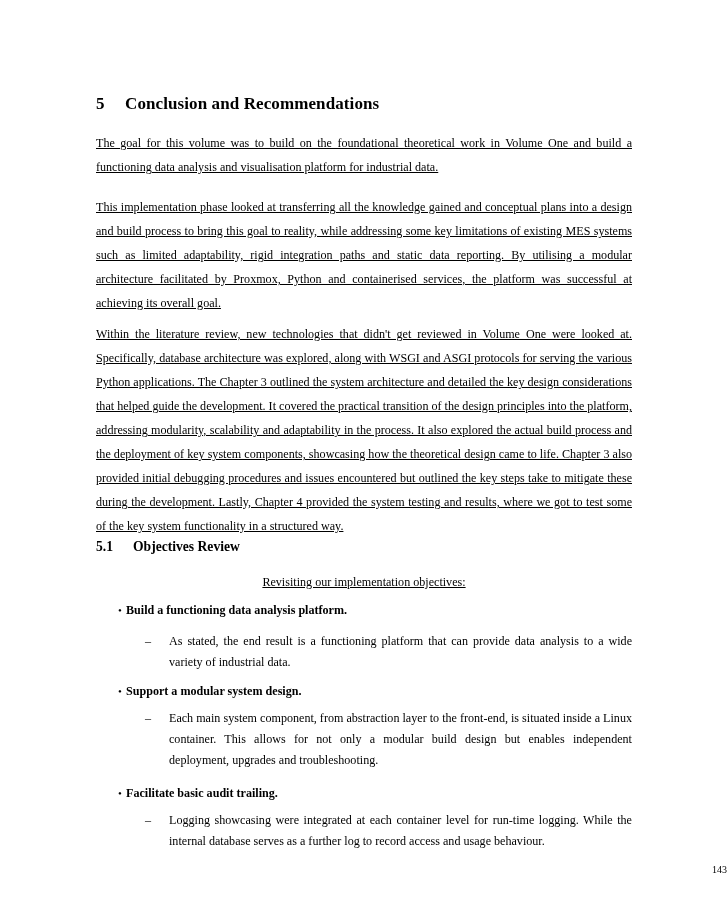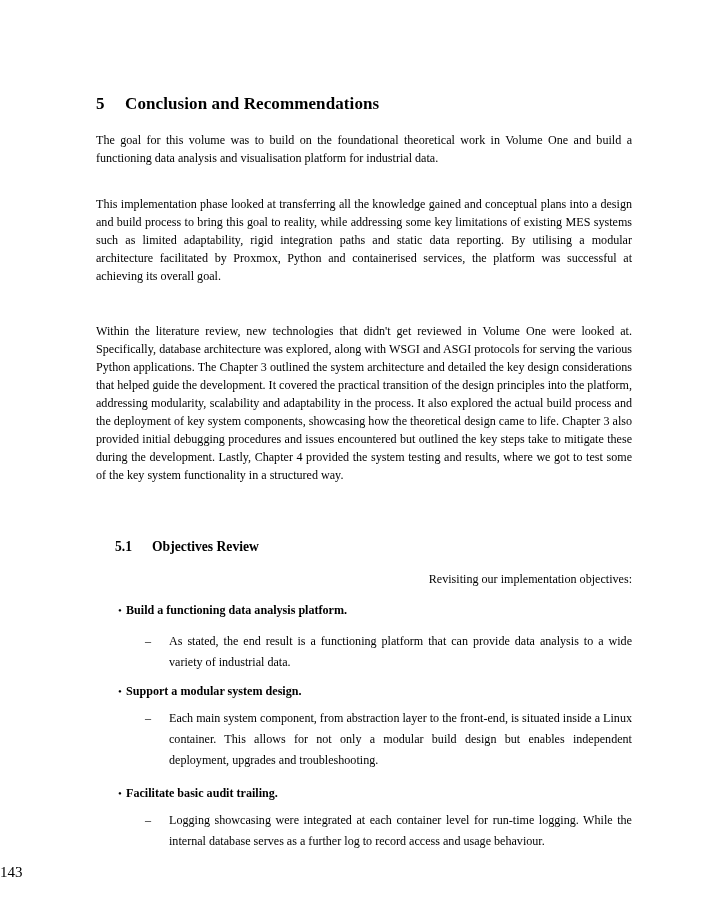--- a/index.html
+++ b/index.html
@@ -47,36 +47,36 @@
     display: inline-block;
     width: 29px;
   }
 
   
   .para {
     position: absolute;
     left: 96px;
     width: 536px;
     font-size: 12.1px;
-    line-height: 18px;
+    line-height: 24px;
     text-align: justify;
     text-justify: inter-word;
     hyphens: none;
+    text-decoration: underline;
   }
-  .para.nojustify { text-align: right; }
+  .para.nojustify { text-align: center; }
 
   
   .section-heading {
     position: absolute;
     left: 96px;
     width: 536px;
     font-size: 13.6px;
     font-weight: bold;
     white-space: nowrap;
-    margin-left: 19px;
   }
   .section-heading .num {
     display: inline-block;
     width: 37px;
   }
 
   
   .bullet-item {
     position: absolute;
     left: 118px;
@@ -118,22 +118,22 @@
     display: block;
     margin-left: 24px;
   }
 
   
   .page-number {
     position: absolute;
     top: 864px;
     left: 0;
     width: 727px;
-    text-align: left;
-    font-size: 15px;
+    text-align: right;
+    font-size: 10px;
   }
 </style>
 </head>
 <body>
 
 <div class="page">
 
 
   <div class="chapter-heading">
     <span class="num">5</span><span>Conclusion and Recommendations</span>

